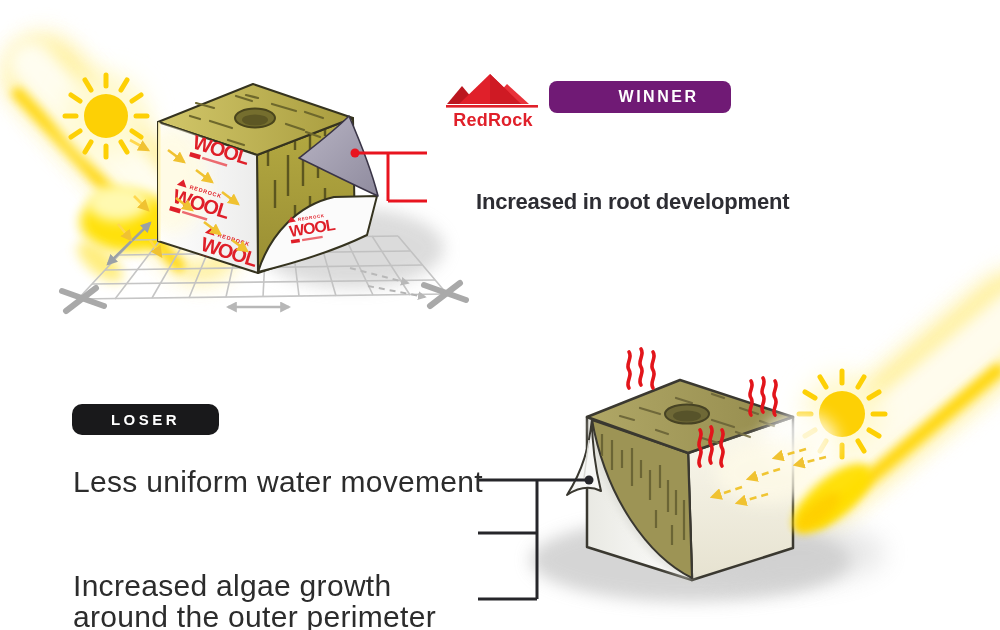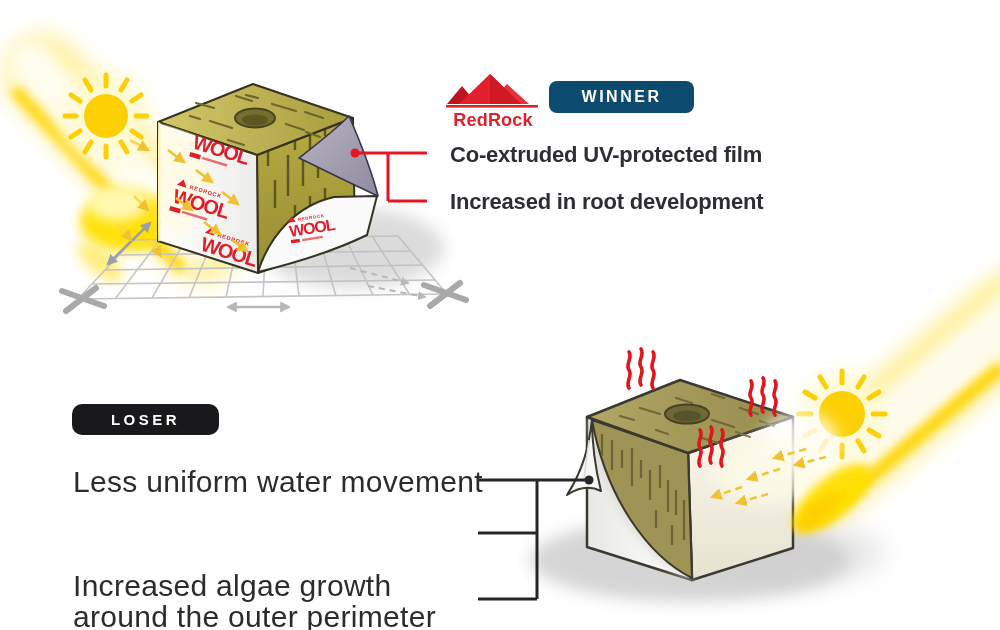--- a/index.html
+++ b/index.html
@@ -6,29 +6,29 @@
   .stage{
     position:relative;width:1000px;height:630px;background:#ffffff;overflow:hidden;
     font-family:"Liberation Sans","DejaVu Sans",sans-serif;
   }
   .art{position:absolute;left:0;top:0;width:1000px;height:630px;}
   .abs{position:absolute;}
 
   
   .badge{display:flex;align-items:center;justify-content:center;border-radius:8px;}
   .badge span{color:#ffffff;font-weight:700;}
-  .badge-winner{left:549px;top:81px;width:145px;height:32px;background:#0c4a6e;}
+  .badge-winner{left:549px;top:81px;width:145px;height:32px;background:#701a75;padding-left:37px;}
   .badge-winner span{font-size:16px;letter-spacing:2.5px;}
   .badge-loser{left:72px;top:404px;width:147px;height:31px;background:#19191b;border-radius:10px;}
   .badge-loser span{font-size:15px;letter-spacing:3.5px;}
 
   
   .w-point{color:#2d2d33;font-size:22px;font-weight:700;letter-spacing:-0.2px;white-space:nowrap;}
   .w-point-film{left:450px;top:142px;}
-  .w-point-root{left:450px;top:189px;}
+  .w-point-root{left:476px;top:189px;}
 
   
   .l-point{color:#2c2c2c;font-size:30px;font-weight:400;letter-spacing:0.3px;line-height:31px;}
   .l-point-water{left:73px;top:466px;width:420px;}
   .l-point-root{left:73px;top:518px;width:420px;}
   .l-point-algae{left:73px;top:570px;width:390px;}
 
   
   .brand-logo{left:445px;top:68px;width:96px;height:64px;}
 
@@ -397,21 +397,20 @@
       <polygon points="45,6 45,36 76,36" fill="#cf1a24"></polygon>
       <rect x="1" y="37" width="92" height="2.6" fill="#e0202a"></rect>
     </g>
     <text class="t-brand" x="48" y="58">RedRock</text>
   </svg>
 
   <div class="abs badge badge-winner">
     <span>WINNER</span>
   </div>
 
-  <div class="abs w-point w-point-film">Co-extruded UV-protected film</div>
   <div class="abs w-point w-point-root">Increased in root development</div>
 
   <div class="abs badge badge-loser">
     <span>LOSER</span>
   </div>
 
   <div class="abs l-point l-point-water">Less uniform water movement</div>
   <div class="abs l-point l-point-algae">Increased algae growth around the outer perimeter</div>
 
 </div>

